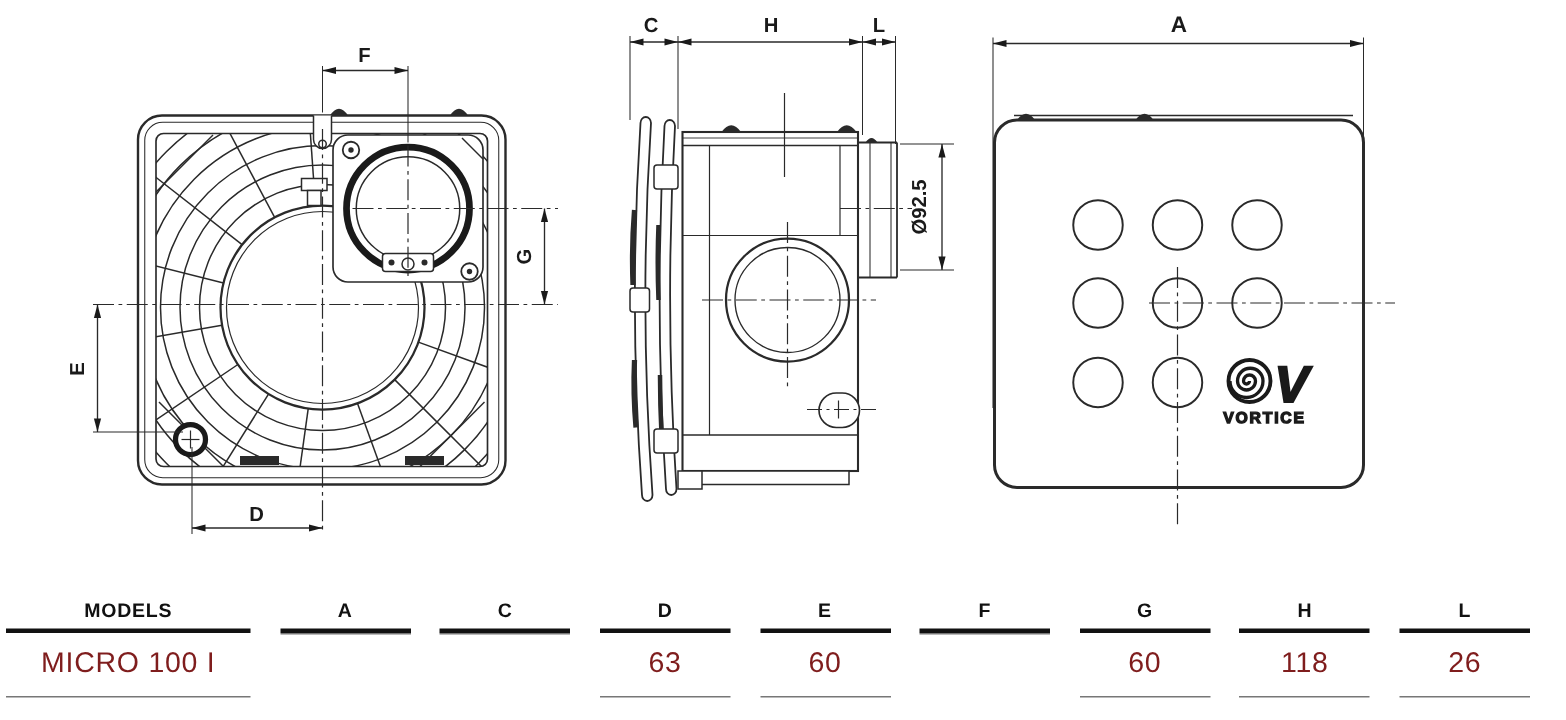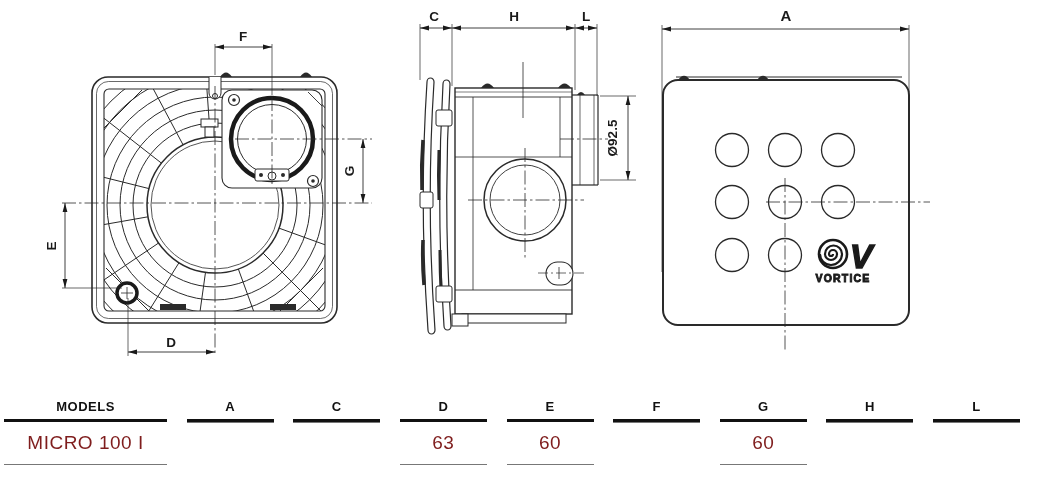--- a/index.html
+++ b/index.html
@@ -295,22 +295,24 @@
   </div>
   <div class="col">
     <div class="th">G</div>
     <div class="rule-thick"></div>
     <div class="td">60</div>
     <div class="rule-thin"></div>
   </div>
   <div class="col">
     <div class="th">H</div>
     <div class="rule-thick"></div>
+    <div class="td">118</div>
     <div class="rule-thin"></div>
   </div>
   <div class="col">
     <div class="th">L</div>
     <div class="rule-thick"></div>
+    <div class="td">26</div>
     <div class="rule-thin"></div>
   </div>
 </div>
 
 </div>
 
 </body></html>

